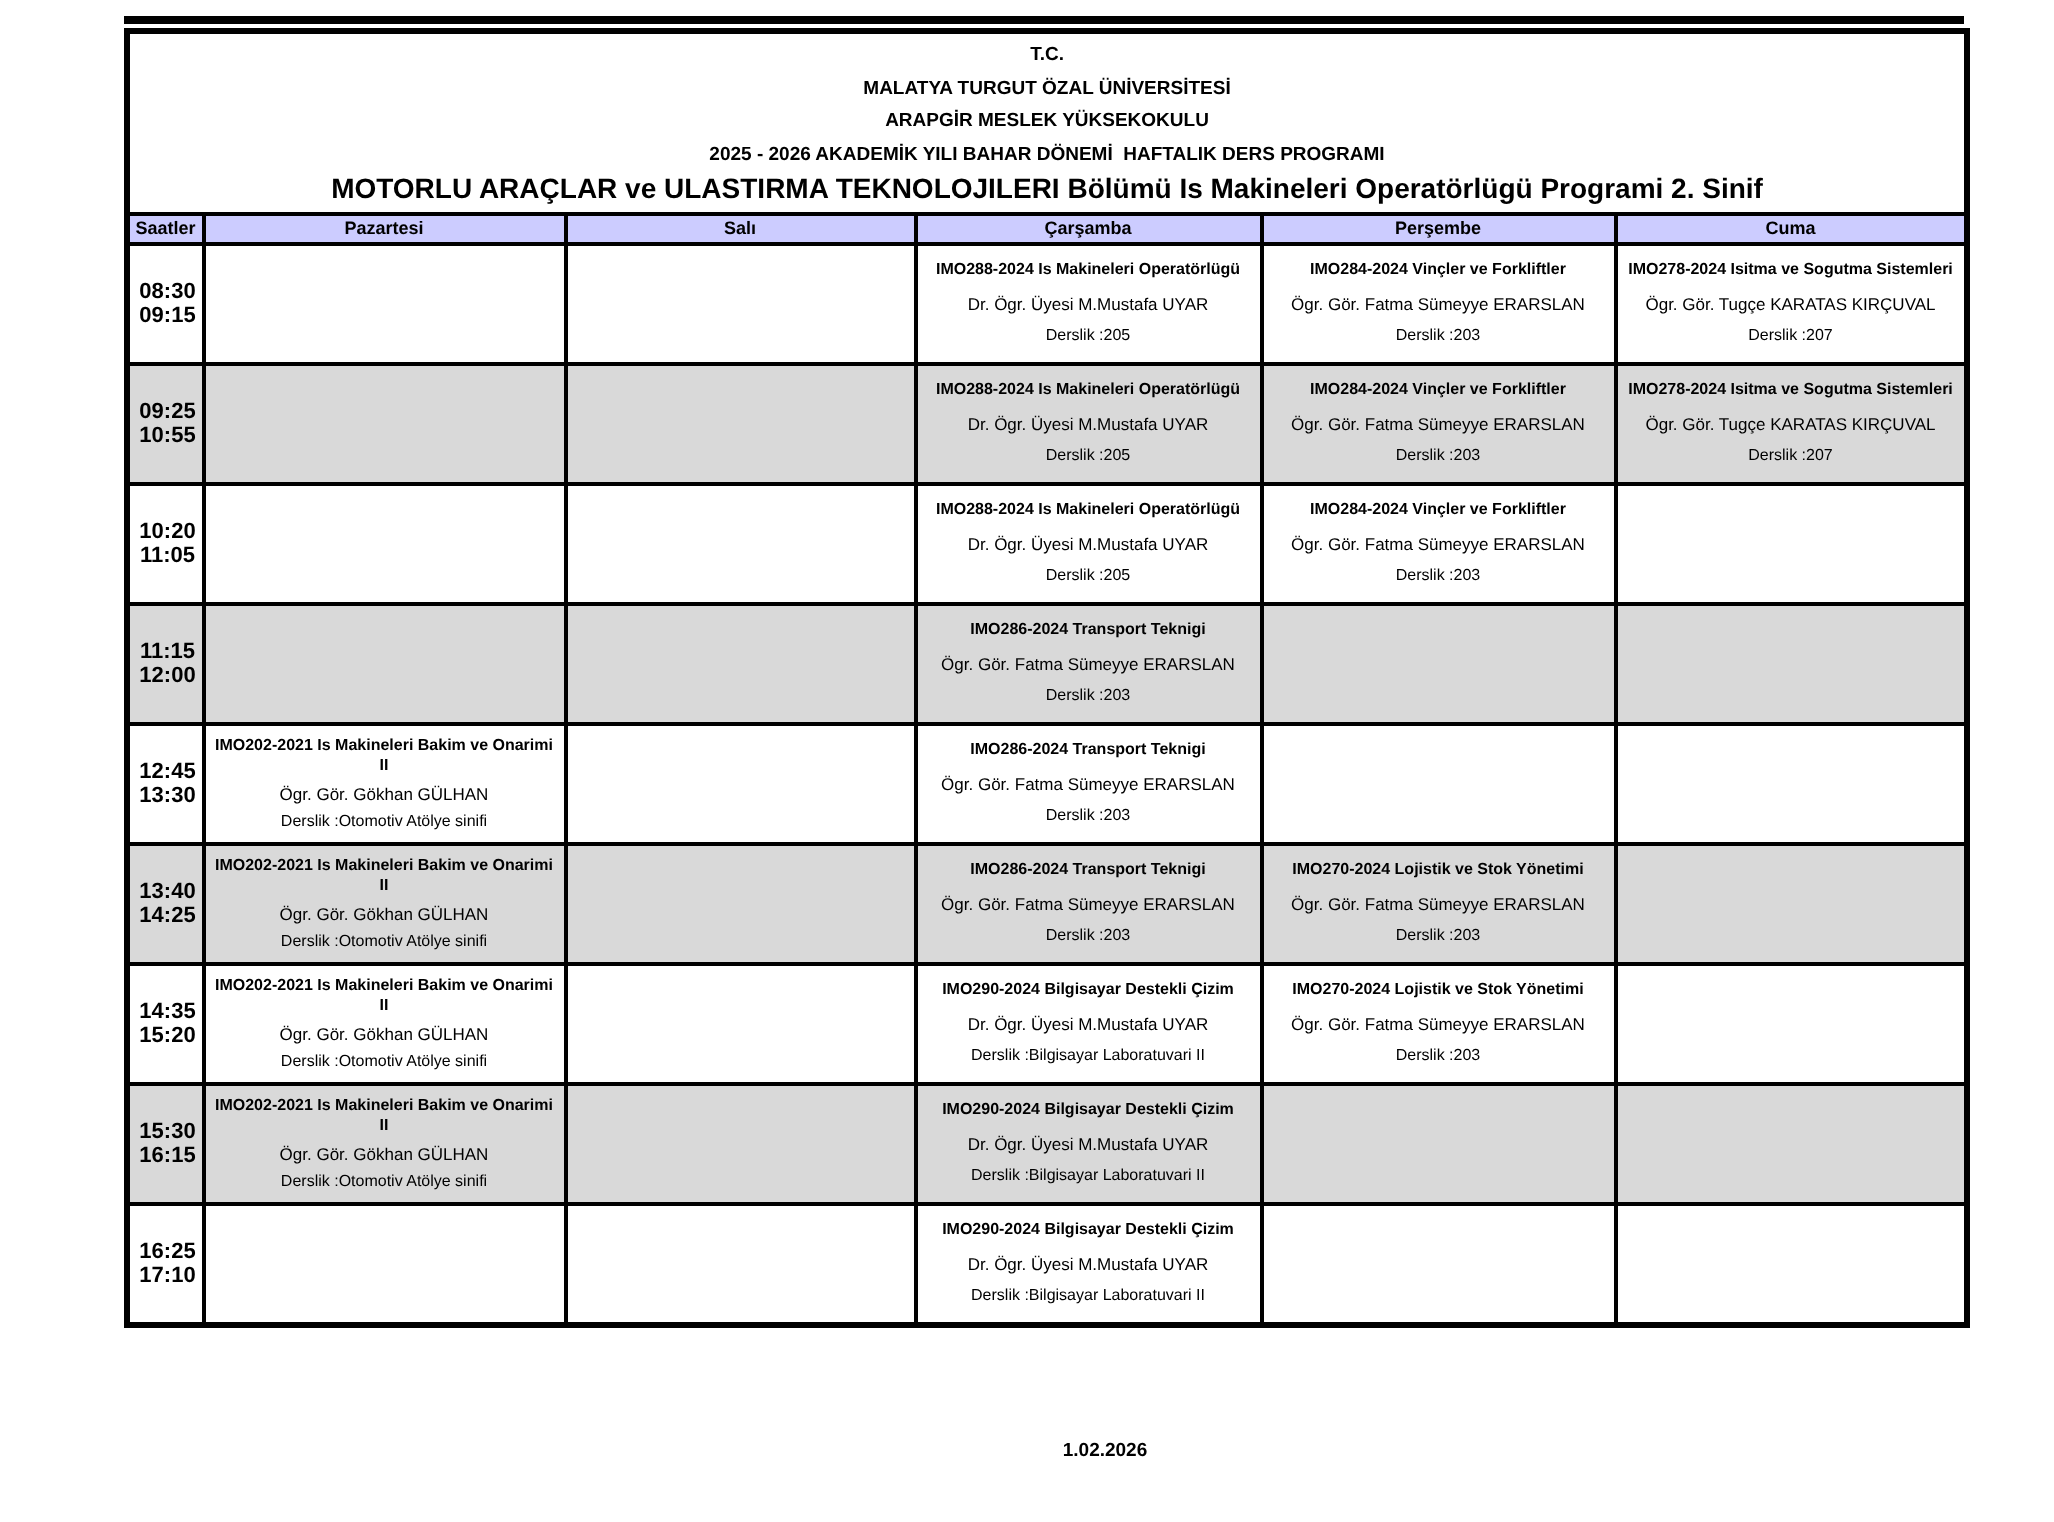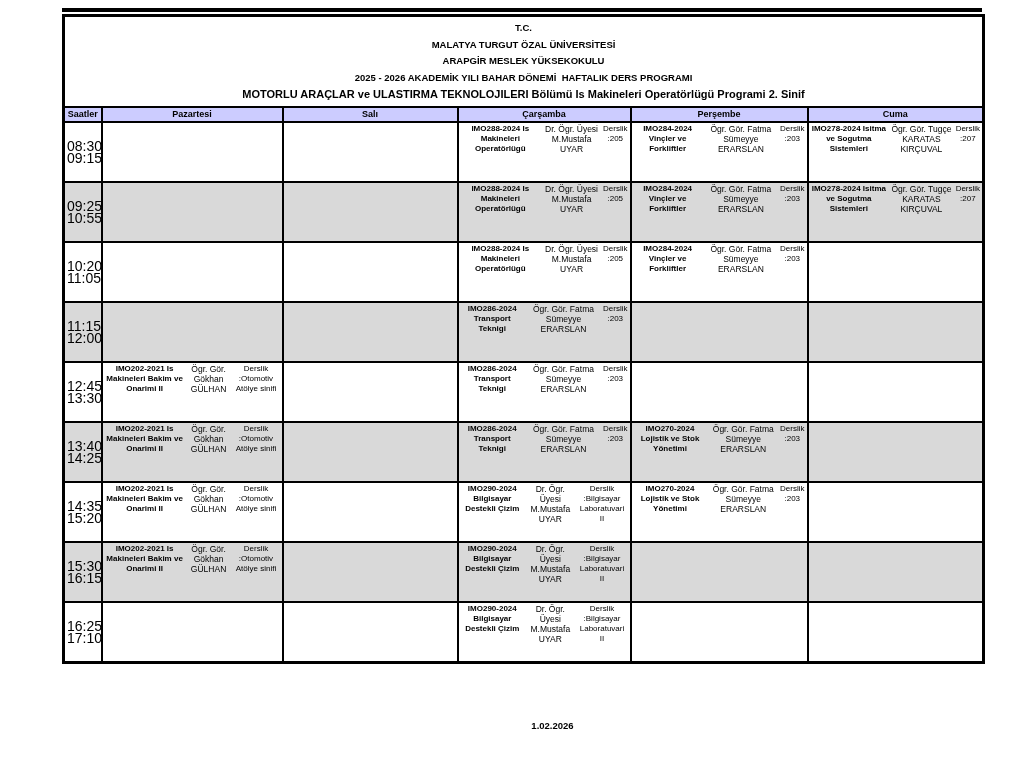--- a/index.html
+++ b/index.html
@@ -11,38 +11,38 @@
   .topline { height:4px; background:#000; margin-bottom:2px; }
 
   table.schedule {
     width:920px; border-collapse:collapse; table-layout:fixed;
     border:3px solid #000; background:#fdba74;
   }
   table.schedule th, table.schedule td { border:2px solid #000; overflow:hidden; }
 
   .title-block { height:91px; background:#fff; text-align:center; vertical-align:middle; padding:2px 0; }
   .title-line { font-weight:bold; font-size:9.5px; line-height:16.5px; white-space:pre; }
-  .title-line.small { font-size:11px; }
+  .title-line.small { font-size:14px; }
 
   tr.day-header-row { height:15px; }
   th.day-th {
     background:var(--day-header-bg,#ccccff);
     font-weight:bold; font-size:9px; text-align:center; vertical-align:middle;
   }
 
   tbody tr.slot-row { height:59px; background:#ffffff; }
   tbody tr.slot-row.alt { background:var(--alt-row-bg,#d9d9d9); }
 
   td.time-cell {
-    font-size:14px; line-height:12px; text-align:center;
-    padding-left:2px; vertical-align:middle; font-weight:normal;
+    font-size:11px; line-height:12px; text-align:center;
+    padding-left:2px; vertical-align:middle; font-weight:bold;
   }
   td.course-cell { padding:0; vertical-align:middle; }
   .cell-inner {
-    display:flex; flex-direction:row; justify-content:space-evenly;
+    display:flex; flex-direction:column; justify-content:space-evenly;
     height:58px; padding:1px 2px; text-align:center;
   }
   .course-title { font-weight:bold; font-size:8px; line-height:10px; }
   .course-instructor { font-size:8.5px; line-height:10px; }
   .course-room { font-size:8px; line-height:10px; }
 
   .footer { position:relative; height:52px; margin-top:52px; }
   .footer-date {
     position:absolute; left:404px; width:173px; top:4px;
     text-align:center; font-weight:bold; font-size:9.5px;

